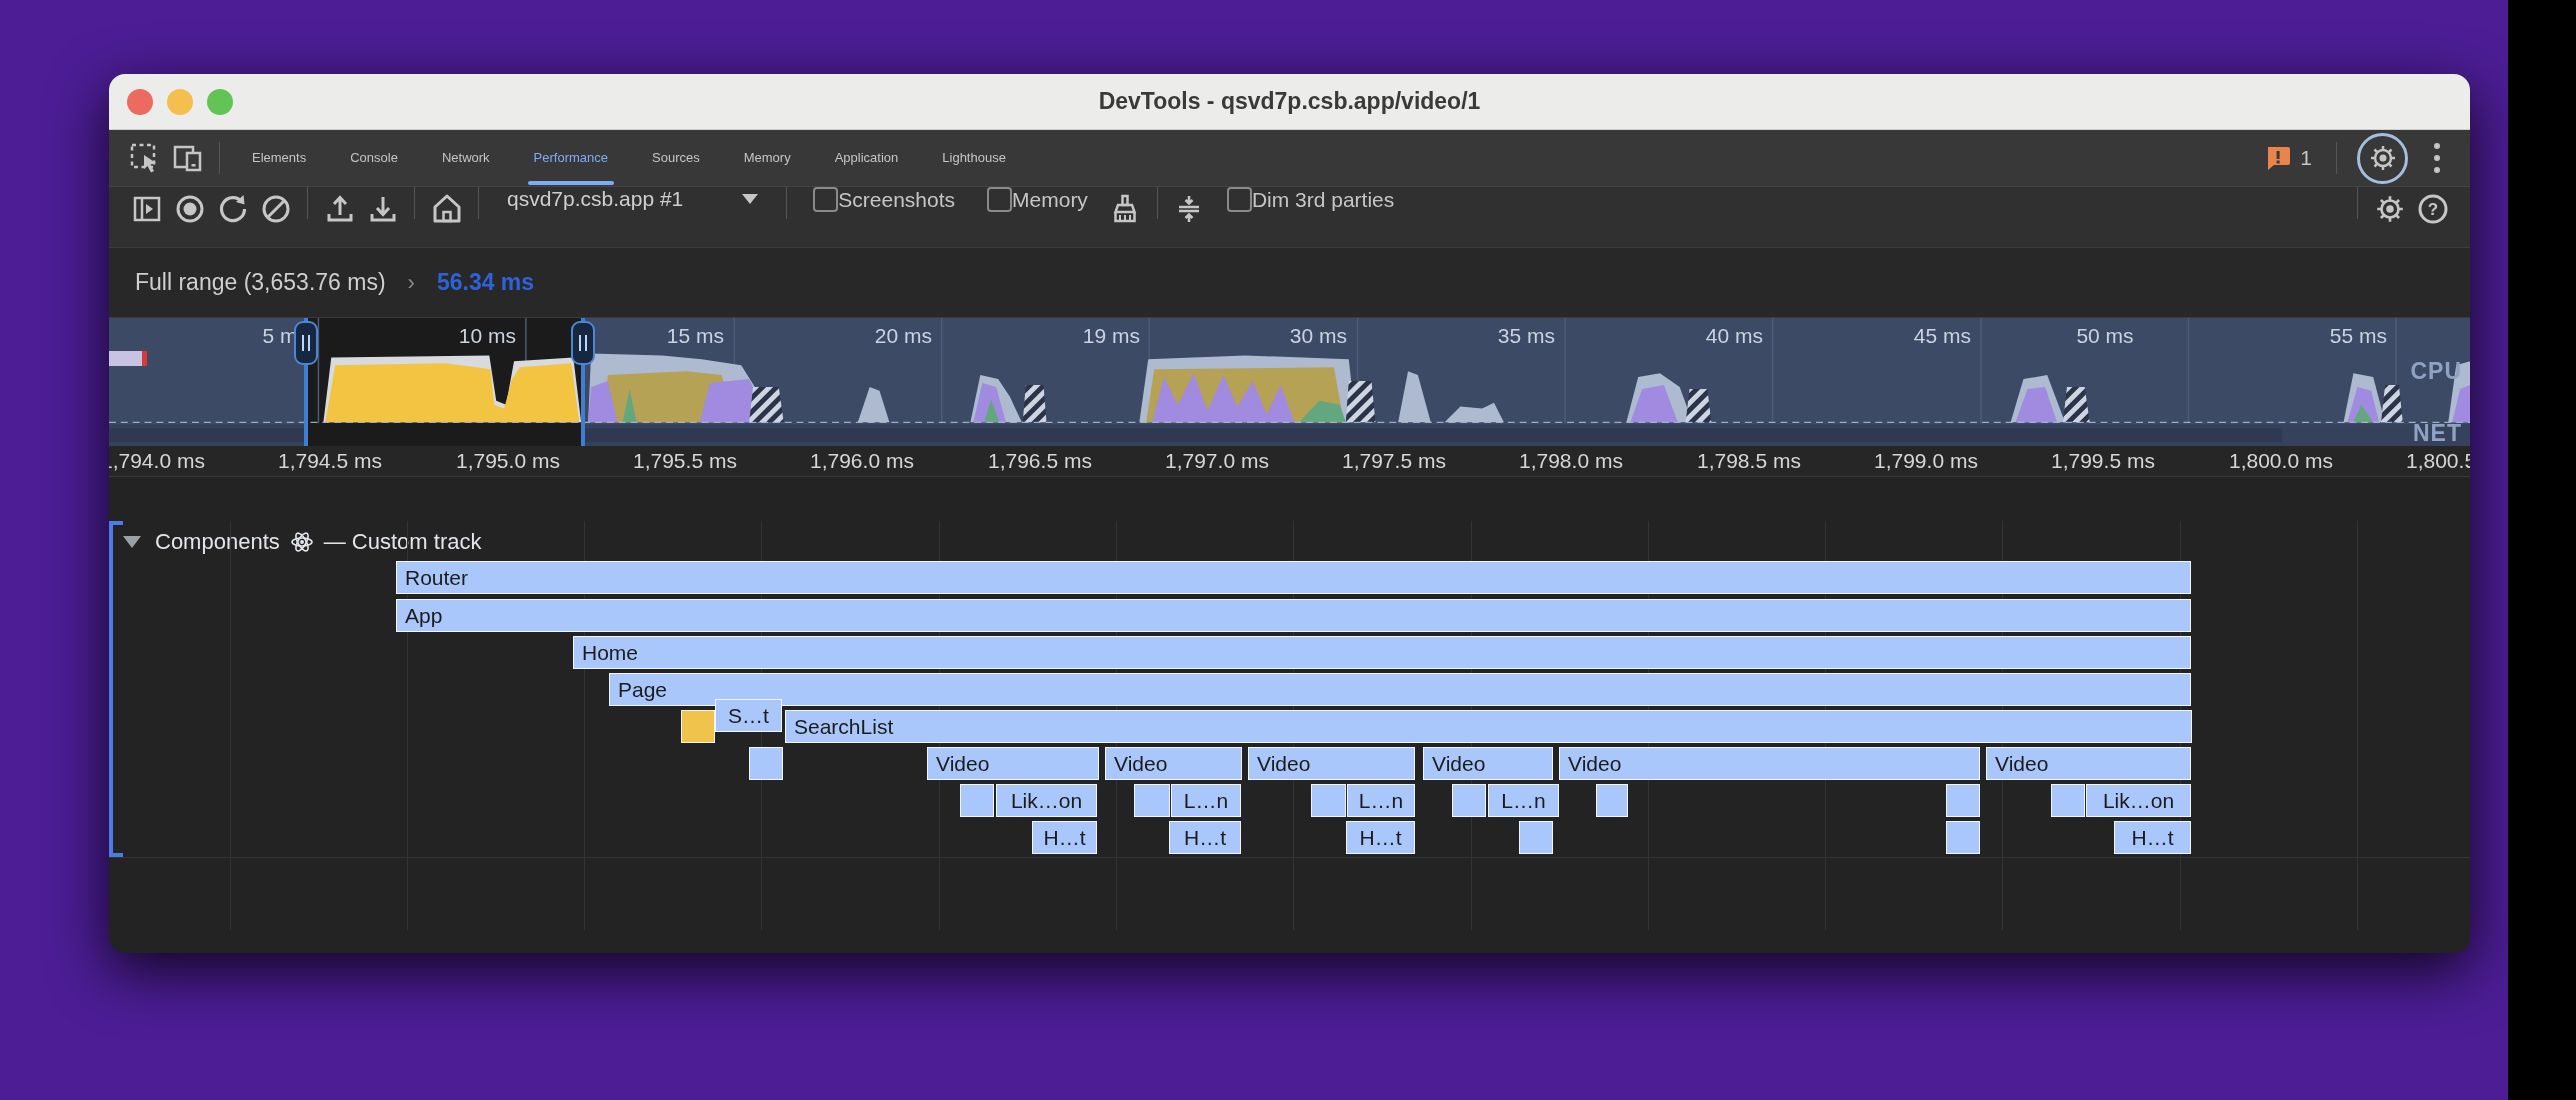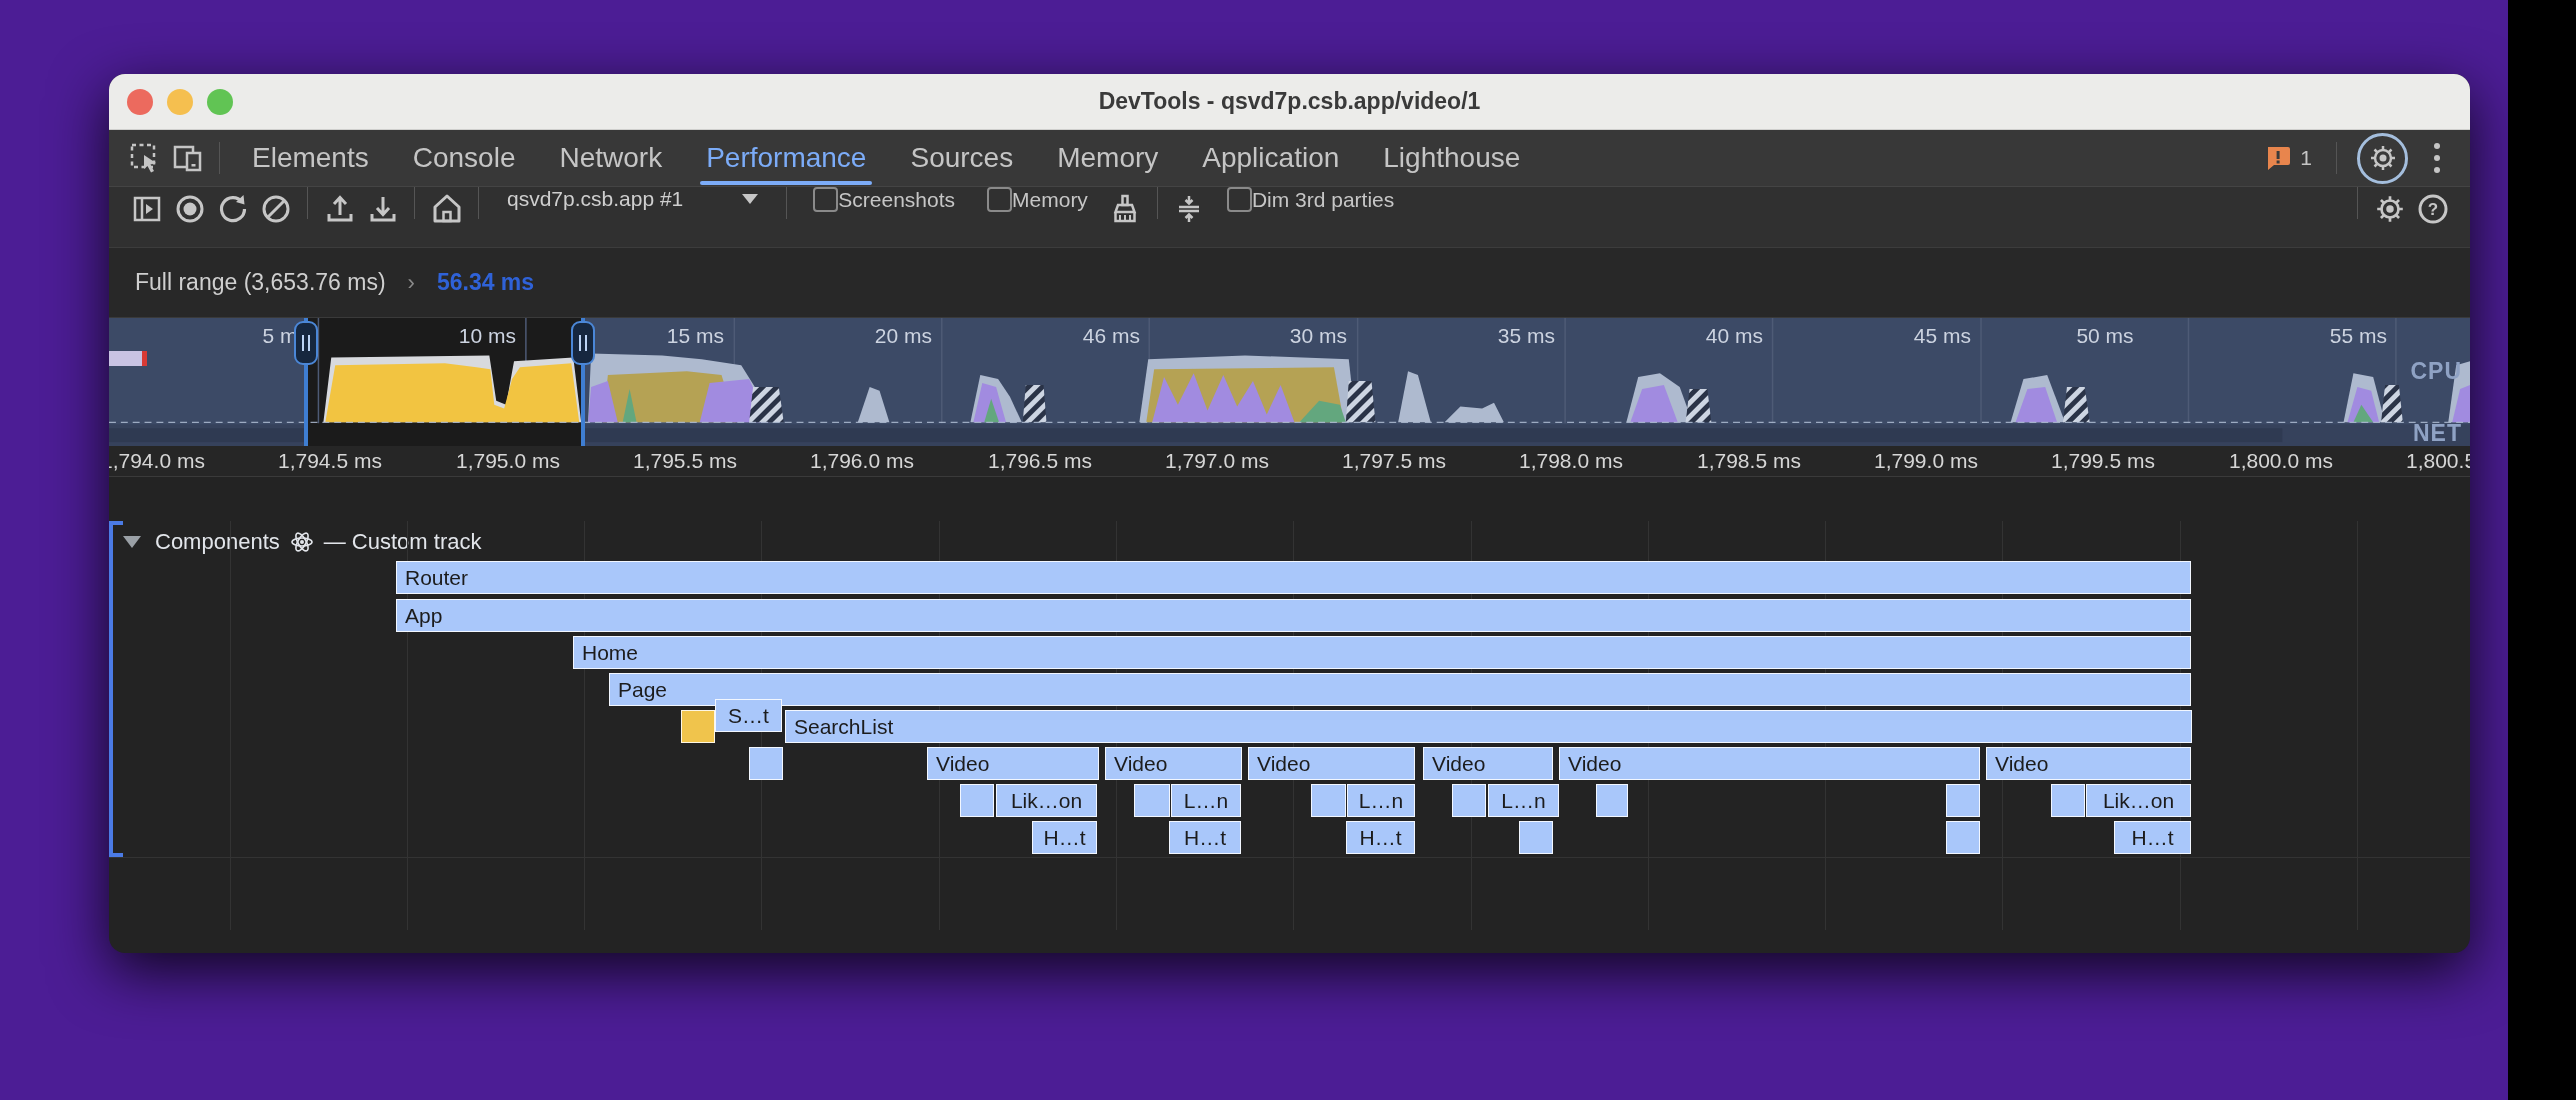--- a/index.html
+++ b/index.html
@@ -14,21 +14,21 @@
   .title{font-size:23px;font-weight:bold;color:#3a3a3a;}
   .lights{position:absolute;left:18px;top:0;height:55px;display:flex;align-items:center;gap:14px;}
   .light{width:26px;height:26px;border-radius:50%;}
   .light.r{background:#ec6a5e;}.light.y{background:#f5bf4f;}.light.g{background:#61c454;}
 
   
   .tabbar{height:56px;background:#383838;border-bottom:1px solid #444;display:flex;align-items:center;
           padding:0 14px;color:#c5c5c5;}
   .tb-icon{width:43px;height:40px;display:flex;align-items:center;justify-content:center;border-radius:6px;}
   .vsep{width:1px;height:32px;background:#555;margin:0 10px;}
-  .tab{font-size:28px;padding:0 22px;height:55px;display:flex;align-items:center;position:relative;color:#c5c5c5;}
+  .tab{font-size:13px;padding:0 22px;height:55px;display:flex;align-items:center;position:relative;color:#c5c5c5;}
   .tab.active{color:#7cacf8;}
   .tab.active::after{content:"";position:absolute;left:16px;right:16px;bottom:0;height:4px;background:#7cacf8;border-radius:2px;}
   .tab-spacer{flex:1;}
   .issues{display:flex;align-items:center;gap:8px;font-size:21px;color:#c5c5c5;margin-right:14px;}
   .gear-ring{width:45px;height:45px;border-radius:50%;border:3px solid #a4bedd;display:flex;align-items:center;justify-content:center;margin:0 10px;}
   .dots{display:flex;flex-direction:column;gap:6px;margin:0 16px;}
   .dots i{width:6px;height:6px;border-radius:50%;background:#c5c5c5;}
 
   
   .toolbar{height:60px;background:#303030;border-bottom:1px solid #3c3c3c;display:flex;align-items:flex-start;
@@ -310,21 +310,21 @@
           <path fill="#aebacf" d="M2368 106 L2376 48 L2390 44 L2390 106 Z"></path>
           <path fill="#a18be0" d="M2372 106 L2380 72 L2390 68 L2390 106 Z"></path>
         </g>
         <path d="M0 106 H2390" stroke="#afbdd3" stroke-width="1.5" stroke-dasharray="7 5" opacity="0.85"></path>
       </svg>
       <div id="mticks">
           <div class="mtick" style="left: 51px;">5 ms</div>
           <div class="mtick" style="left: 259px;">10 ms</div>
           <div class="mtick" style="left: 467px;">15 ms</div>
           <div class="mtick" style="left: 675px;">20 ms</div>
-          <div class="mtick" style="left: 883px;">46 ms</div>
+          <div class="mtick" style="left: 883px;">19 ms</div>
           <div class="mtick" style="left: 1090px;">30 ms</div>
           <div class="mtick" style="left: 1298px;">35 ms</div>
           <div class="mtick" style="left: 1506px;">40 ms</div>
           <div class="mtick" style="left: 1714px;">45 ms</div>
           <div class="mtick" style="left: 1922px; text-align: center;">50 ms</div>
           <div class="mtick" style="left: 2130px;">55 ms</div>
         </div>
       <div class="chip">
           <i></i>
         </div>

